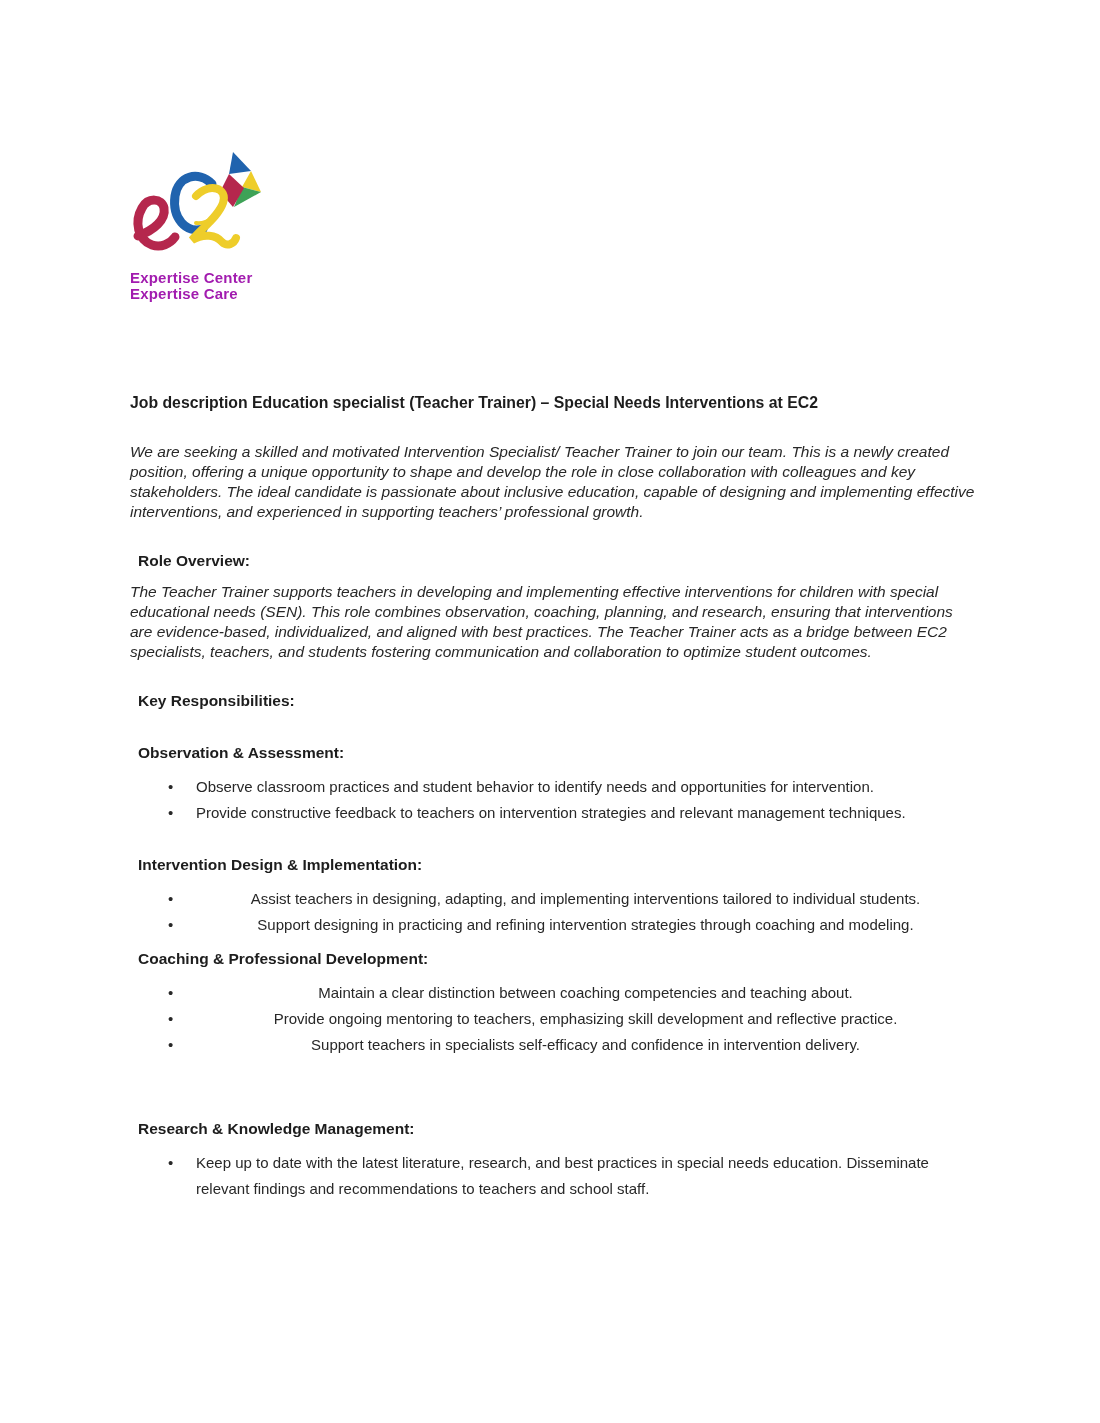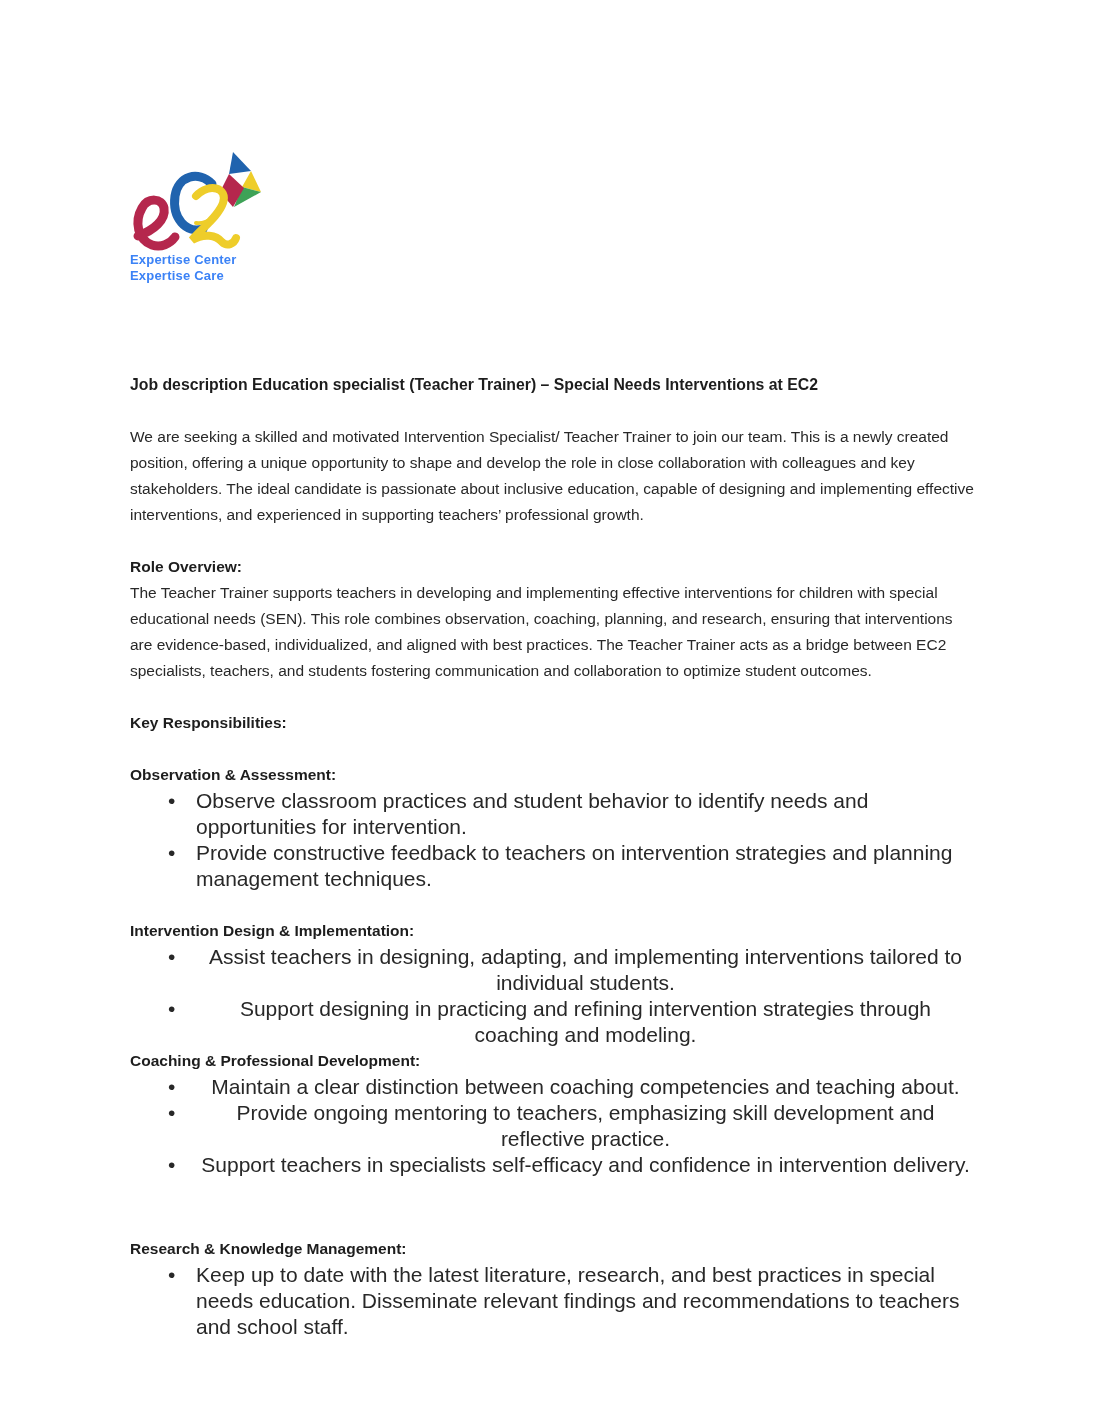--- a/index.html
+++ b/index.html
@@ -14,52 +14,53 @@
   }
   .content {
     position: absolute;
     left: 130px;
     top: 150px;
     width: 845px;
   }
   .logo-block { width: 140px; }
   .logo-svg { display: block; }
   .logo-text {
-    margin-top: 0;
-    color: #3b82f6;
+    margin-top: 18px;
+    color: #a21caf;
     font-weight: 700;
-    font-size: 13px;
+    font-size: 15px;
     line-height: 16px;
     letter-spacing: 0.2px;
   }
   .doc-title {
     margin: 88px 0 26px 0;
     font-weight: 700;
     font-size: 15.8px;
     line-height: 26px;
     color: #1d1d1d;
   }
   .para {
     margin: 0 0 26px 0;
     font-size: 15.5px;
-    line-height: 26px;
+    line-height: 20px;
+    font-style: italic;
   }
   .heading {
-    margin: 0;
+    margin: 8px;
     font-weight: 700;
     font-size: 15.5px;
     line-height: 26px;
     color: #1d1d1d;
   }
   .heading.mb { margin-bottom: 26px; }
   ul.bullets {
     list-style: none;
     margin: 0 0 26px 0;
     padding: 0;
-    font-size: 21px;
+    font-size: 15px;
     line-height: 26px;
   }
   ul.bullets.mb0 { margin-bottom: 0; text-align: center; }
   ul.bullets li {
     position: relative;
     padding-left: 66px;
   }
   ul.bullets li::before {
     content: "\2022";
     position: absolute;
@@ -102,21 +103,21 @@
     <p class="para">We are seeking a skilled and motivated Intervention Specialist/ Teacher Trainer to join our team. This is a newly created position, offering a unique opportunity to shape and develop the role in close collaboration with colleagues and key stakeholders. The ideal candidate is passionate about inclusive education, capable of designing and implementing effective interventions, and experienced in supporting teachers’ professional growth.</p>
 
     <p class="heading">Role Overview:</p>
     <p class="para">The Teacher Trainer supports teachers in developing and implementing effective interventions for children with special educational needs (SEN). This role combines observation, coaching, planning, and research, ensuring that interventions are evidence-based, individualized, and aligned with best practices. The Teacher Trainer acts as a bridge between EC2 specialists, teachers, and students fostering communication and collaboration to optimize student outcomes.</p>
 
     <p class="heading mb">Key Responsibilities:</p>
 
     <p class="heading">Observation &amp; Assessment:</p>
     <ul class="bullets">
       <li>Observe classroom practices and student behavior to identify needs and opportunities for intervention.</li>
-      <li>Provide constructive feedback to teachers on intervention strategies and planning management techniques.</li>
+      <li>Provide constructive feedback to teachers on intervention strategies and relevant management techniques.</li>
     </ul>
 
     <p class="heading">Intervention Design &amp; Implementation:</p>
     <ul class="bullets mb0">
       <li>Assist teachers in designing, adapting, and implementing interventions tailored to individual students.</li>
       <li>Support designing in practicing and refining intervention strategies through coaching and modeling.</li>
     </ul>
 
     <p class="heading">Coaching &amp; Professional Development:</p>
     <ul class="bullets mb0">

